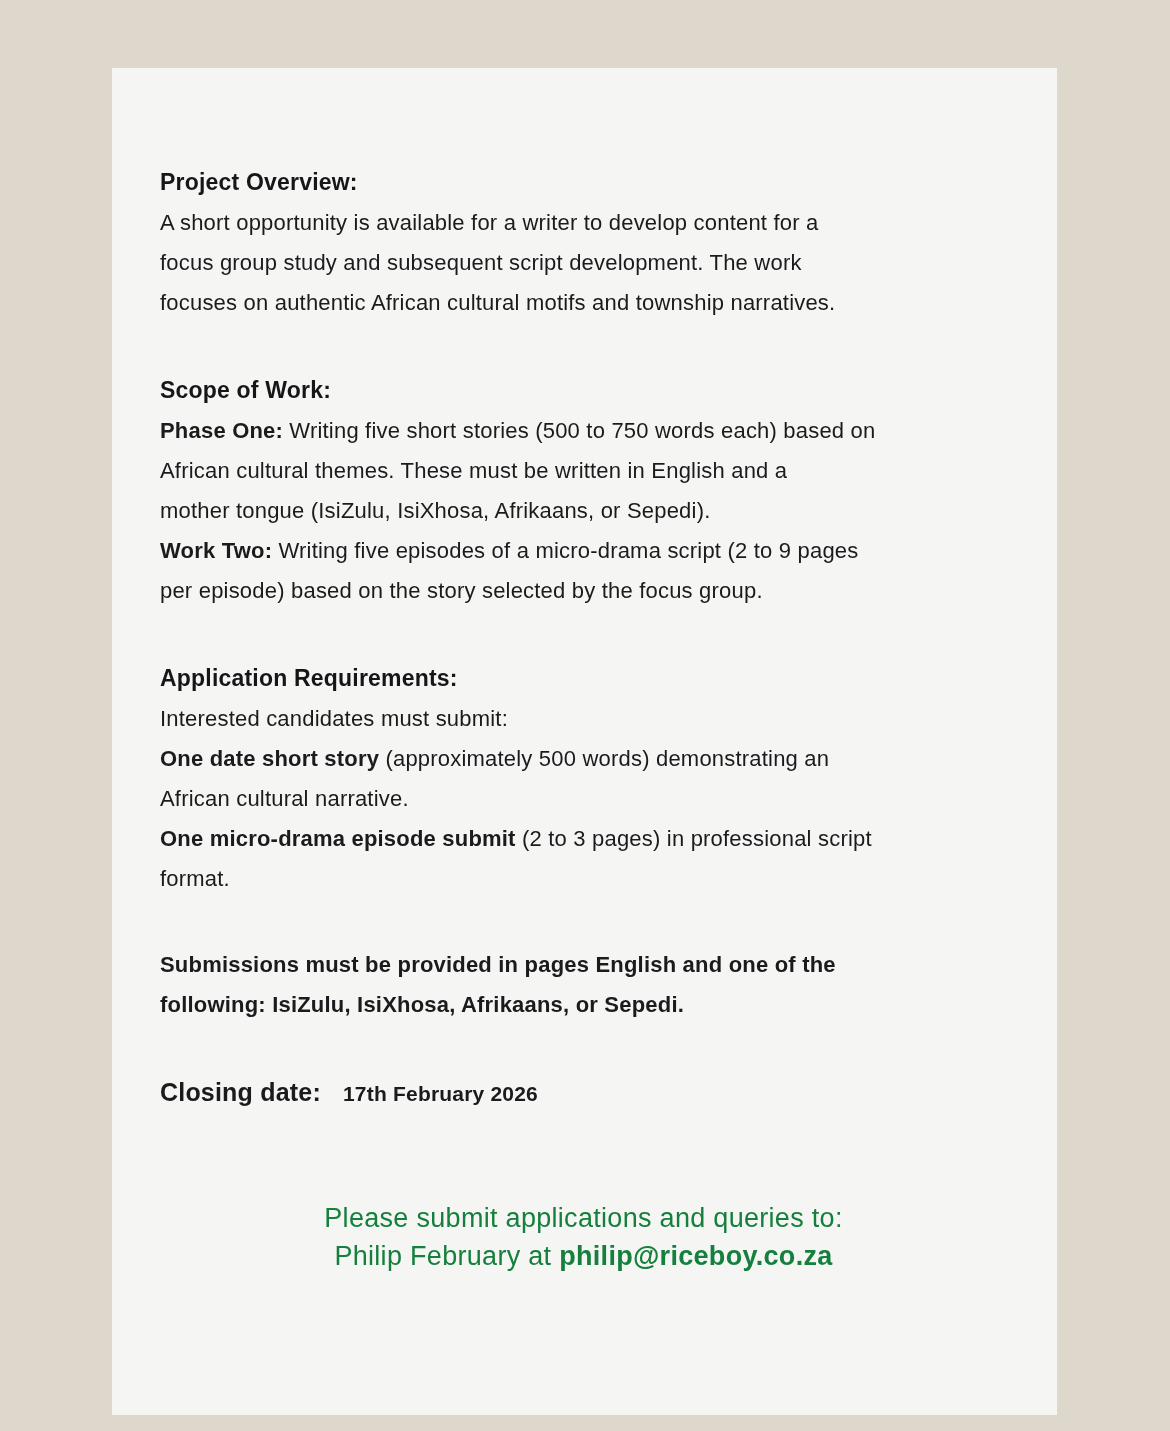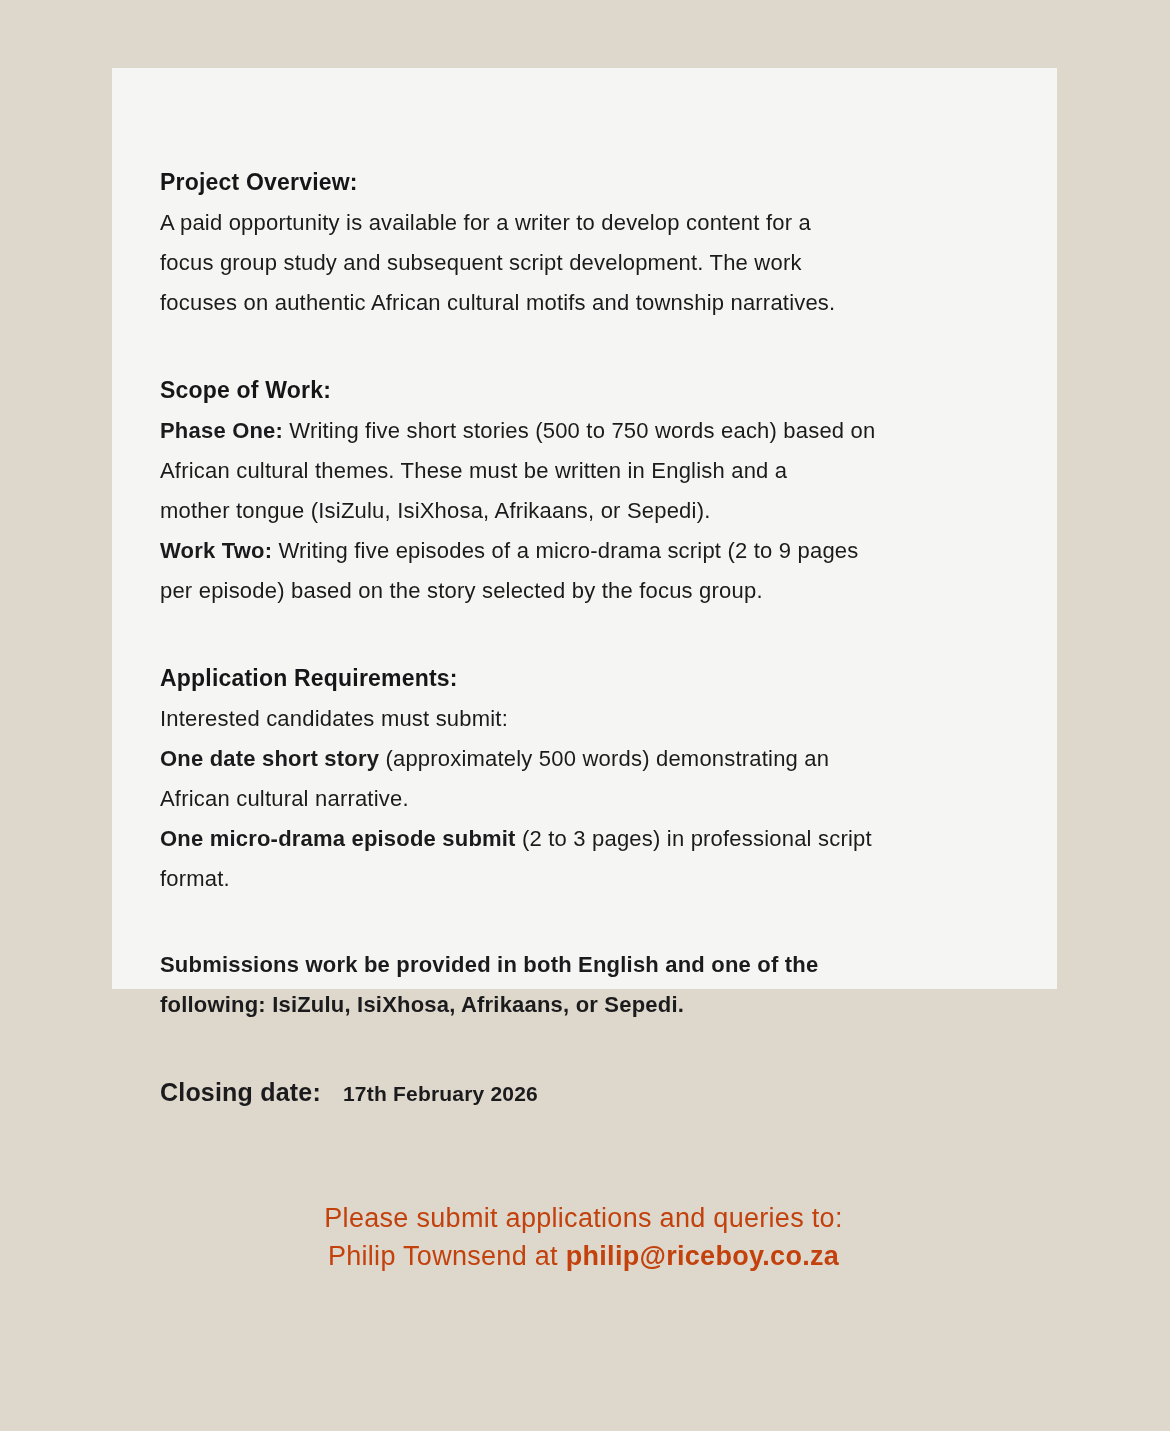--- a/index.html
+++ b/index.html
@@ -13,21 +13,21 @@
     width: 1170px;
     height: 1431px;
     background: #ded8cc;
     position: relative;
   }
   .card {
     position: absolute;
     left: 112px;
     top: 68px;
     width: 945px;
-    height: 921px;
+    height: 1347px;
     background: #f5f5f3;
     padding: 93px 50px 0 48px;
     color: #1b1b1d;
   }
   .section { margin-bottom: 46px; }
   h2.heading {
     font-size: 23px;
     font-weight: 700;
     line-height: 42px;
     letter-spacing: 0.2px;
@@ -57,33 +57,33 @@
     font-weight: 700;
     letter-spacing: 0.2px;
     margin-left: 16px;
   }
   .footer {
     margin-top: 82px;
     text-align: center;
     font-size: 27px;
     line-height: 38px;
     letter-spacing: 0.3px;
-    color: #c2410c;
+    color: #15803d;
   }
   .footer .email { font-weight: 700; }
 </style>
 </head>
 <body>
 
 <div class="page">
   <div class="card">
 
     <div class="section">
       <h2 class="heading">Project Overview:</h2>
-      <p class="body lines">A paid opportunity is available for a writer to develop content for a
+      <p class="body lines">A short opportunity is available for a writer to develop content for a
 focus group study and subsequent script development. The work
 focuses on authentic African cultural motifs and township narratives.</p>
     </div>
 
     <div class="section">
       <h2 class="heading">Scope of Work:</h2>
       <p class="body"><b class="inline-bold">Phase One:</b><span class="lines"> Writing five short stories (500 to 750 words each) based on
 African cultural themes. These must be written in English and a
 mother tongue (IsiZulu, IsiXhosa, Afrikaans, or Sepedi).</span></p>
       <p class="body"><b class="inline-bold">Work Two:</b><span class="lines"> Writing five episodes of a micro-drama script (2 to 9 pages
@@ -93,27 +93,27 @@
     <div class="section">
       <h2 class="heading">Application Requirements:</h2>
       <p class="body">Interested candidates must submit:</p>
       <p class="body"><b class="inline-bold">One date short story</b><span class="lines"> (approximately 500 words) demonstrating an
 African cultural narrative.</span></p>
       <p class="body"><b class="inline-bold">One micro-drama episode submit</b><span class="lines"> (2 to 3 pages) in professional script
 format.</span></p>
     </div>
 
     <div class="section submissions">
-      <p class="body lines">Submissions work be provided in both English and one of the
+      <p class="body lines">Submissions must be provided in pages English and one of the
 following: IsiZulu, IsiXhosa, Afrikaans, or Sepedi.</p>
     </div>
 
     <div class="section closing">
       <span class="closing-label">Closing date:</span><span class="closing-date"> 17th February 2026</span>
     </div>
 
     <div class="footer">
       <div>Please submit applications and queries to:</div>
-      <div><span>Philip Townsend at </span><span class="email">philip@riceboy.co.za</span></div>
+      <div><span>Philip February at </span><span class="email">philip@riceboy.co.za</span></div>
     </div>
 
   </div>
 </div>
 
 </body></html>

